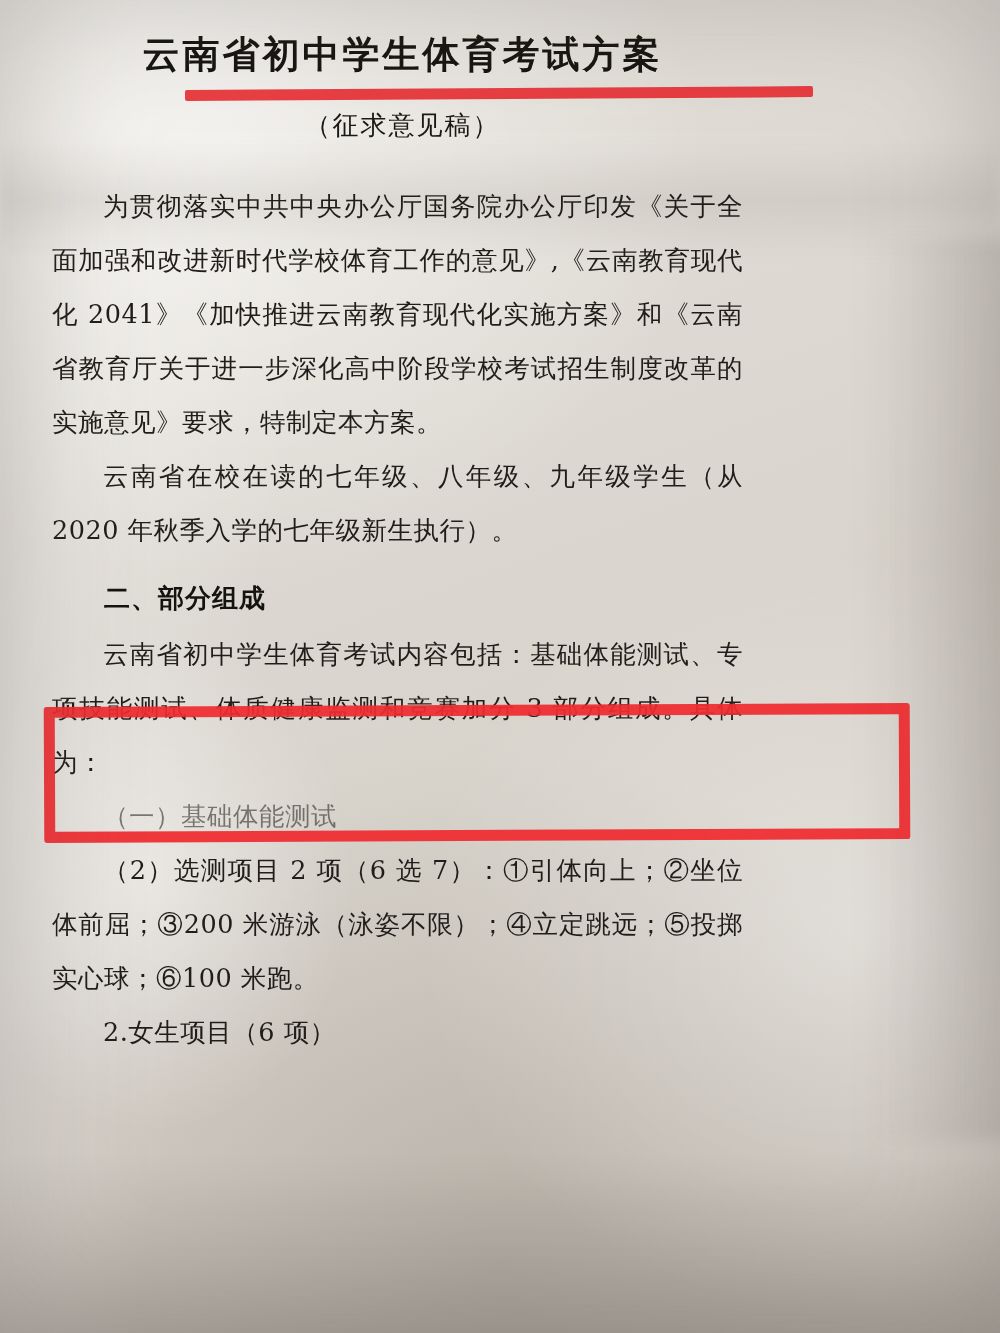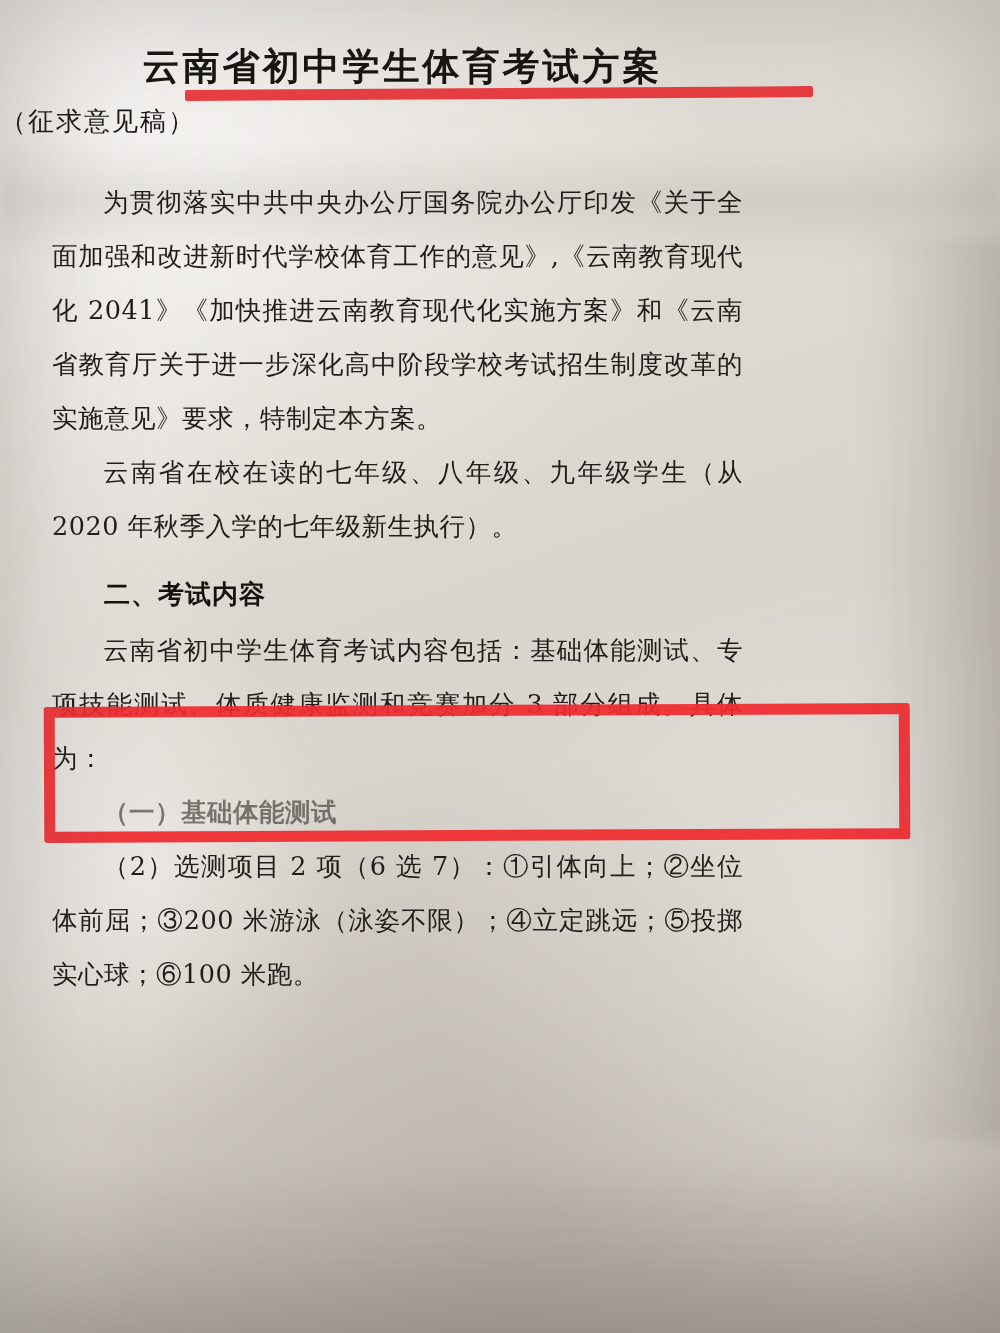--- a/index.html
+++ b/index.html
@@ -56,21 +56,21 @@
     background: linear-gradient(0deg, rgba(120,114,107,0.30), rgba(120,114,107,0) 100%);
   }
   .vignette {
     position: absolute; inset: 0; pointer-events: none;
     box-shadow: inset 0 0 140px rgba(90,84,78,0.30);
   }
 
   
   .content {
     position: absolute;
-    left: 0; top: 12px;
+    left: 0; top: 0;
     width: 805px;
     color: #221f1c;
   }
 
   .doc-title {
     text-align: center;
     font-size: 37px;
     font-weight: bold;
     letter-spacing: 3px;
     margin: 30px 0 0 0;
@@ -82,22 +82,23 @@
     left: 185px;
     top: 88px;
     width: 628px;
     height: 11px;
     background: #e8262b;
     opacity: 0.88;
     border-radius: 2px;
     transform: rotate(-0.35deg);
   }
   .doc-subtitle {
+    text-align: center;
     font-size: 26px;
-    margin-top: 12px;
+    margin-top: 28px;
     letter-spacing: 2px;
     color: #1b1916;
   }
 
   .body-text {
     margin: 0 62px 0 52px;
     font-size: 25.5px;
     line-height: 54px;
     letter-spacing: 0.5px;
     text-align: justify;
@@ -113,21 +114,21 @@
     line-height: 54px;
     letter-spacing: 1px;
     text-indent: 2em;
     color: #15130f;
   }
 
   .p-para1 { margin-top: 36px; }
   .p-obj   { margin-top: 0px; }
   .p-content{ margin-top: 0px; }
 
-  .bold { font-weight: bold; }
+  .bold { font-weight: normal; }
 
   
   .redbox {
     position: absolute;
     left: 44px;
     top: 705px;
     width: 866px;
     height: 136px;
     border: 11px solid #ef2b2f;
     box-sizing: border-box;
@@ -160,26 +161,27 @@
 
     <div class="body-text p-para1">
       <p class="indent">为贯彻落实中共中央办公厅国务院办公厅印发《关于全面加强和改进新时代学校体育工作的意见》,《云南教育现代化 2041》《加快推进云南教育现代化实施方案》和《云南省教育厅关于进一步深化高中阶段学校考试招生制度改革的实施意见》要求，特制定本方案。</p>
     </div>
 
 
     <div class="body-text p-obj">
       <p class="indent">云南省在校在读的七年级、八年级、九年级学生（从 2020 年秋季入学的七年级新生执行）。</p>
     </div>
 
-    <div class="section-head">二、考试内容</div>
+    <div class="section-head">二、部分组成</div>
 
     <div class="body-text p-content">
       <p class="indent">云南省初中学生体育考试内容包括：基础体能测试、专项技能测试、体质健康监测和竞赛加分 3 部分组成。具体为：</p>
       <p class="indent bold fade-line">（一）基础体能测试</p>
       <p class="indent">（2）选测项目 2 项（6 选 7）：①引体向上；②坐位体前屈；③200 米游泳（泳姿不限）；④立定跳远；⑤投掷实心球；⑥100 米跑。</p>
+      <p class="indent bold">2.女生项目（6 项）</p>
     </div>
 
   </div>
 
   <div class="title-underline"></div>
   <div class="redbox"></div>
   <div class="vignette"></div>
 </div>
 
 </body></html>

